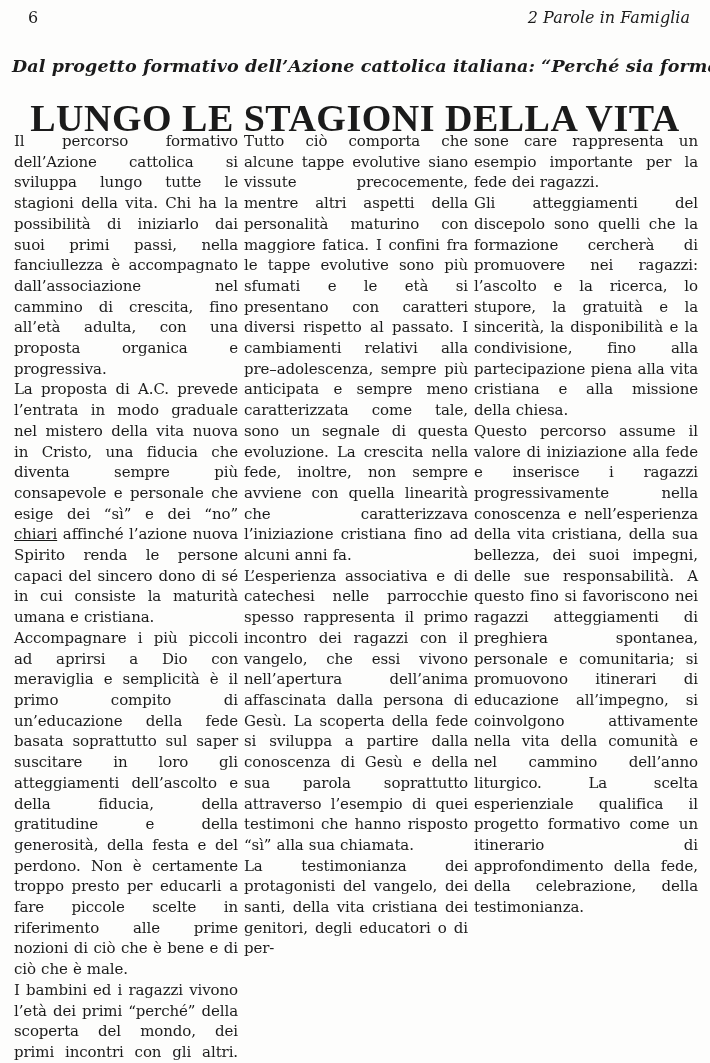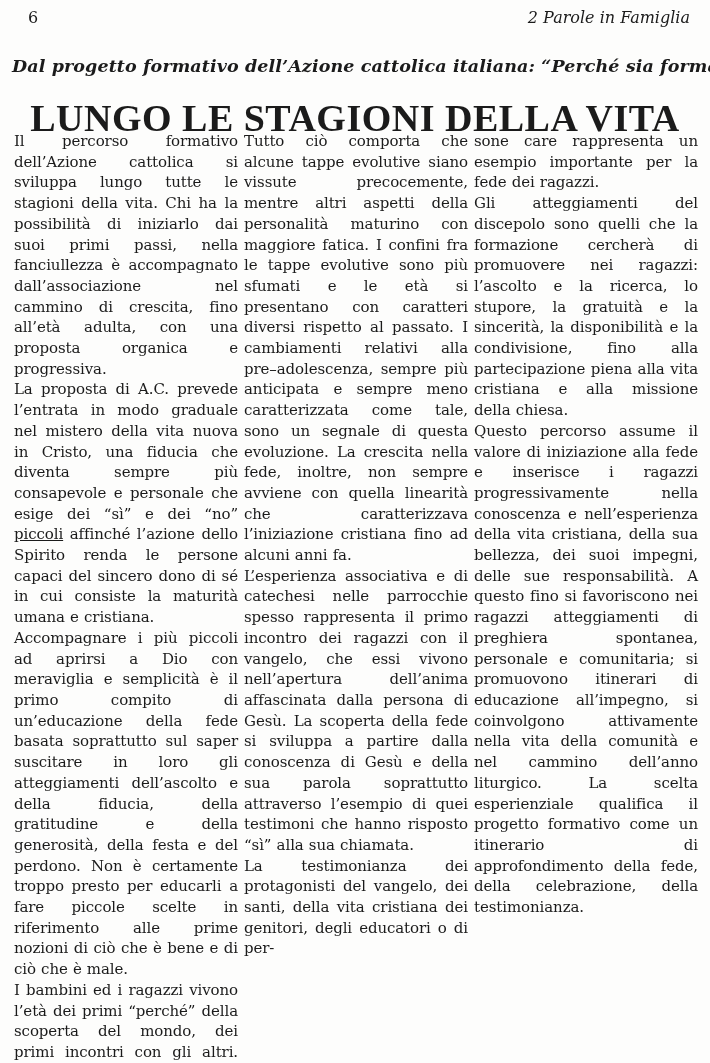--- a/index.html
+++ b/index.html
@@ -94,21 +94,21 @@
   </header>
 
   <div class="kicker">Dal progetto formativo dell’Azione cattolica italiana: “Perché sia formato Cristo in voi”</div>
 
   <h1 class="title">LUNGO LE STAGIONI DELLA VITA</h1>
 
   <div class="columns">
 
     <div class="col">
       <p>Il percorso formativo dell’Azione cattolica si sviluppa lungo tutte le stagioni della vita. Chi ha la possibilità di iniziarlo dai suoi primi passi, nella fanciullezza è accompagnato dall’associazione nel cammino di crescita, fino all’età adulta, con una proposta organica e progressiva.</p>
-      <p><span>La proposta di A.C. prevede l’entrata in modo graduale nel mistero della vita nuova in Cristo, una fiducia che diventa sempre più consapevole e personale che esige dei “sì” e dei “no”</span> <span class="u">piccoli</span> <span>affinché l’azione dello Spirito renda le persone capaci del sincero dono di sé in cui consiste la maturità umana e cristiana.</span></p>
+      <p><span>La proposta di A.C. prevede l’entrata in modo graduale nel mistero della vita nuova in Cristo, una fiducia che diventa sempre più consapevole e personale che esige dei “sì” e dei “no”</span> <span class="u">chiari</span> <span>affinché l’azione nuova Spirito renda le persone capaci del sincero dono di sé in cui consiste la maturità umana e cristiana.</span></p>
       <p>Accompagnare i più piccoli ad aprirsi a Dio con meraviglia e semplicità è il primo compito di un’educazione della fede basata soprattutto sul saper suscitare in loro gli atteggiamenti dell’ascolto e della fiducia, della gratitudine e della generosità, della festa e del perdono. Non è certamente troppo presto per educarli a fare piccole scelte in riferimento alle prime nozioni di ciò che è bene e di ciò che è male.</p>
       <p>I bambini ed i ragazzi vivono l’età dei primi “perché” della scoperta del mondo, dei primi incontri con gli altri. Varie esperienze oggi contribuiscono ad allargare le loro conoscenze che attingono a fonti sempre più varie e numerose rispetto al passato.</p>
     </div>
 
     <div class="col">
       <p>Tutto ciò comporta che alcune tappe evolutive siano vissute precocemente, mentre altri aspetti della personalità maturino con maggiore fatica. I confini fra le tappe evolutive sono più sfumati e le età si presentano con caratteri diversi rispetto al passato. I cambiamenti relativi alla pre–adolescenza, sempre più anticipata e sempre meno caratterizzata come tale, sono un segnale di questa evoluzione. La crescita nella fede, inoltre, non sempre avviene con quella linearità che caratterizzava l’iniziazione cristiana fino ad alcuni anni fa.</p>
       <p>L’esperienza associativa e di catechesi nelle parrocchie spesso rappresenta il primo incontro dei ragazzi con il vangelo, che essi vivono nell’apertura dell’anima affascinata dalla persona di Gesù. La scoperta della fede si sviluppa a partire dalla conoscenza di Gesù e della sua parola soprattutto attraverso l’esempio di quei testimoni che hanno risposto “sì” alla sua chiamata.</p>
       <p>La testimonianza dei protagonisti del vangelo, dei santi, della vita cristiana dei genitori, degli educatori o di per-</p>
     </div>
 

